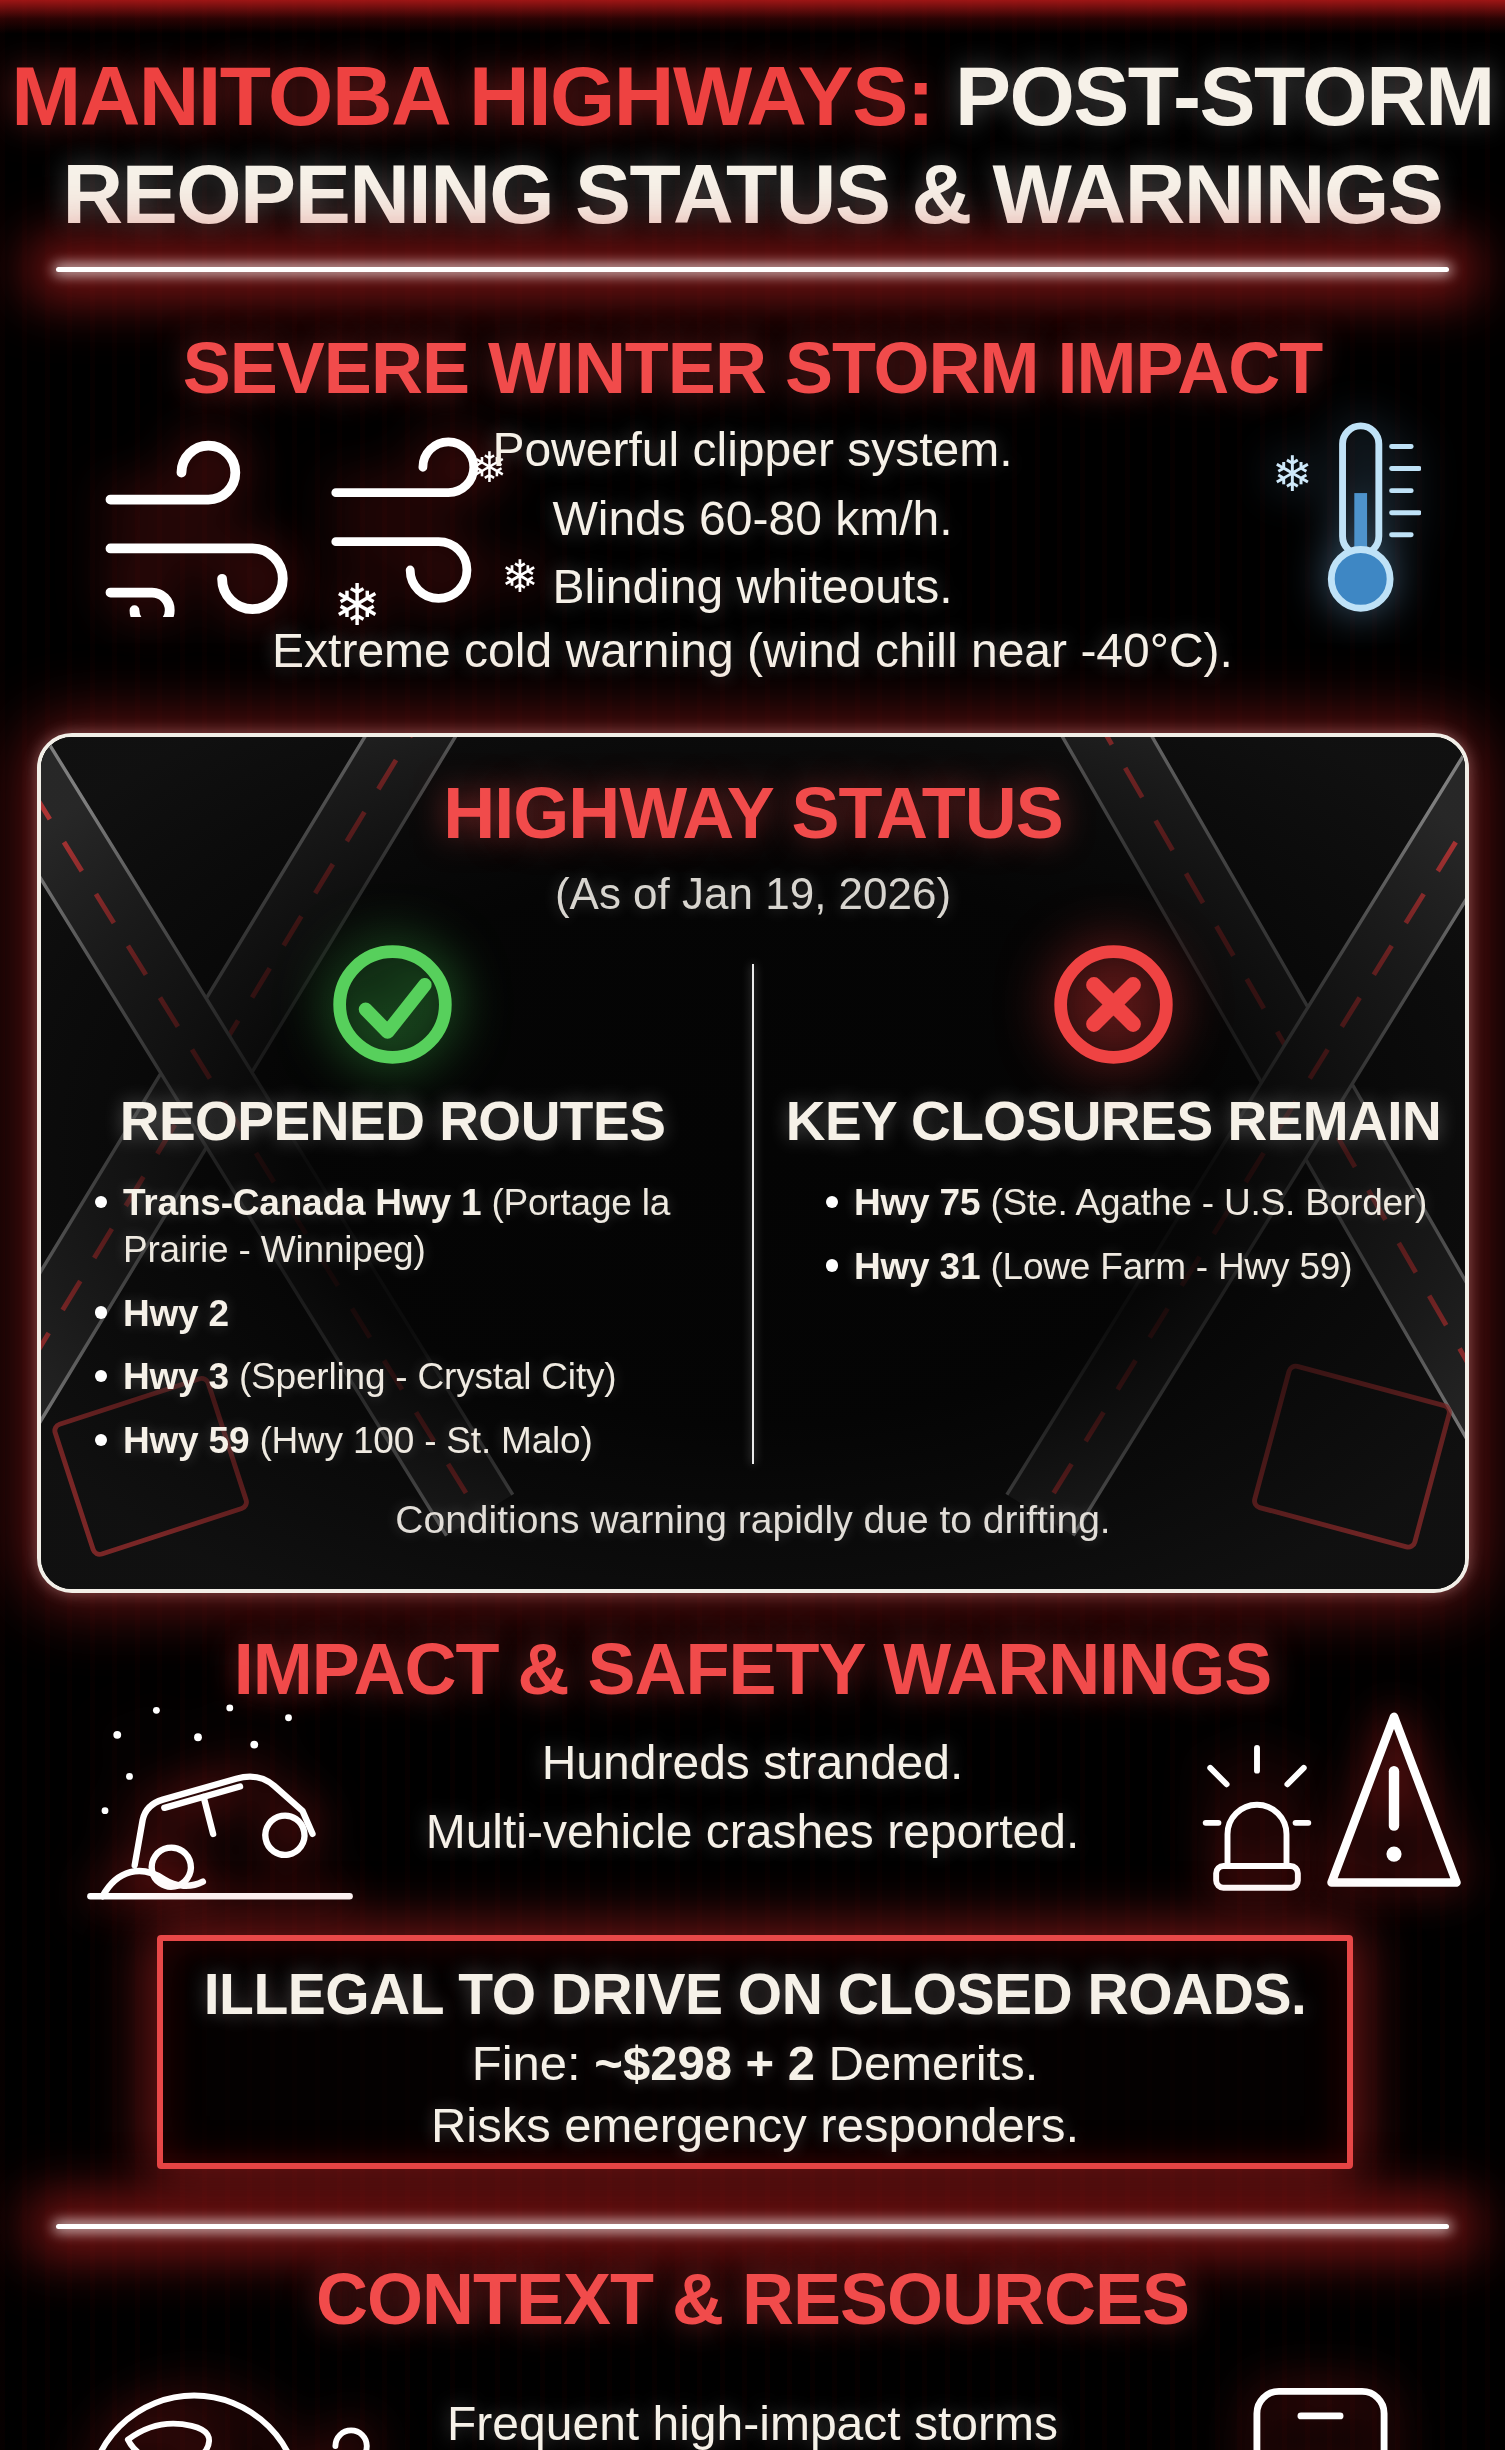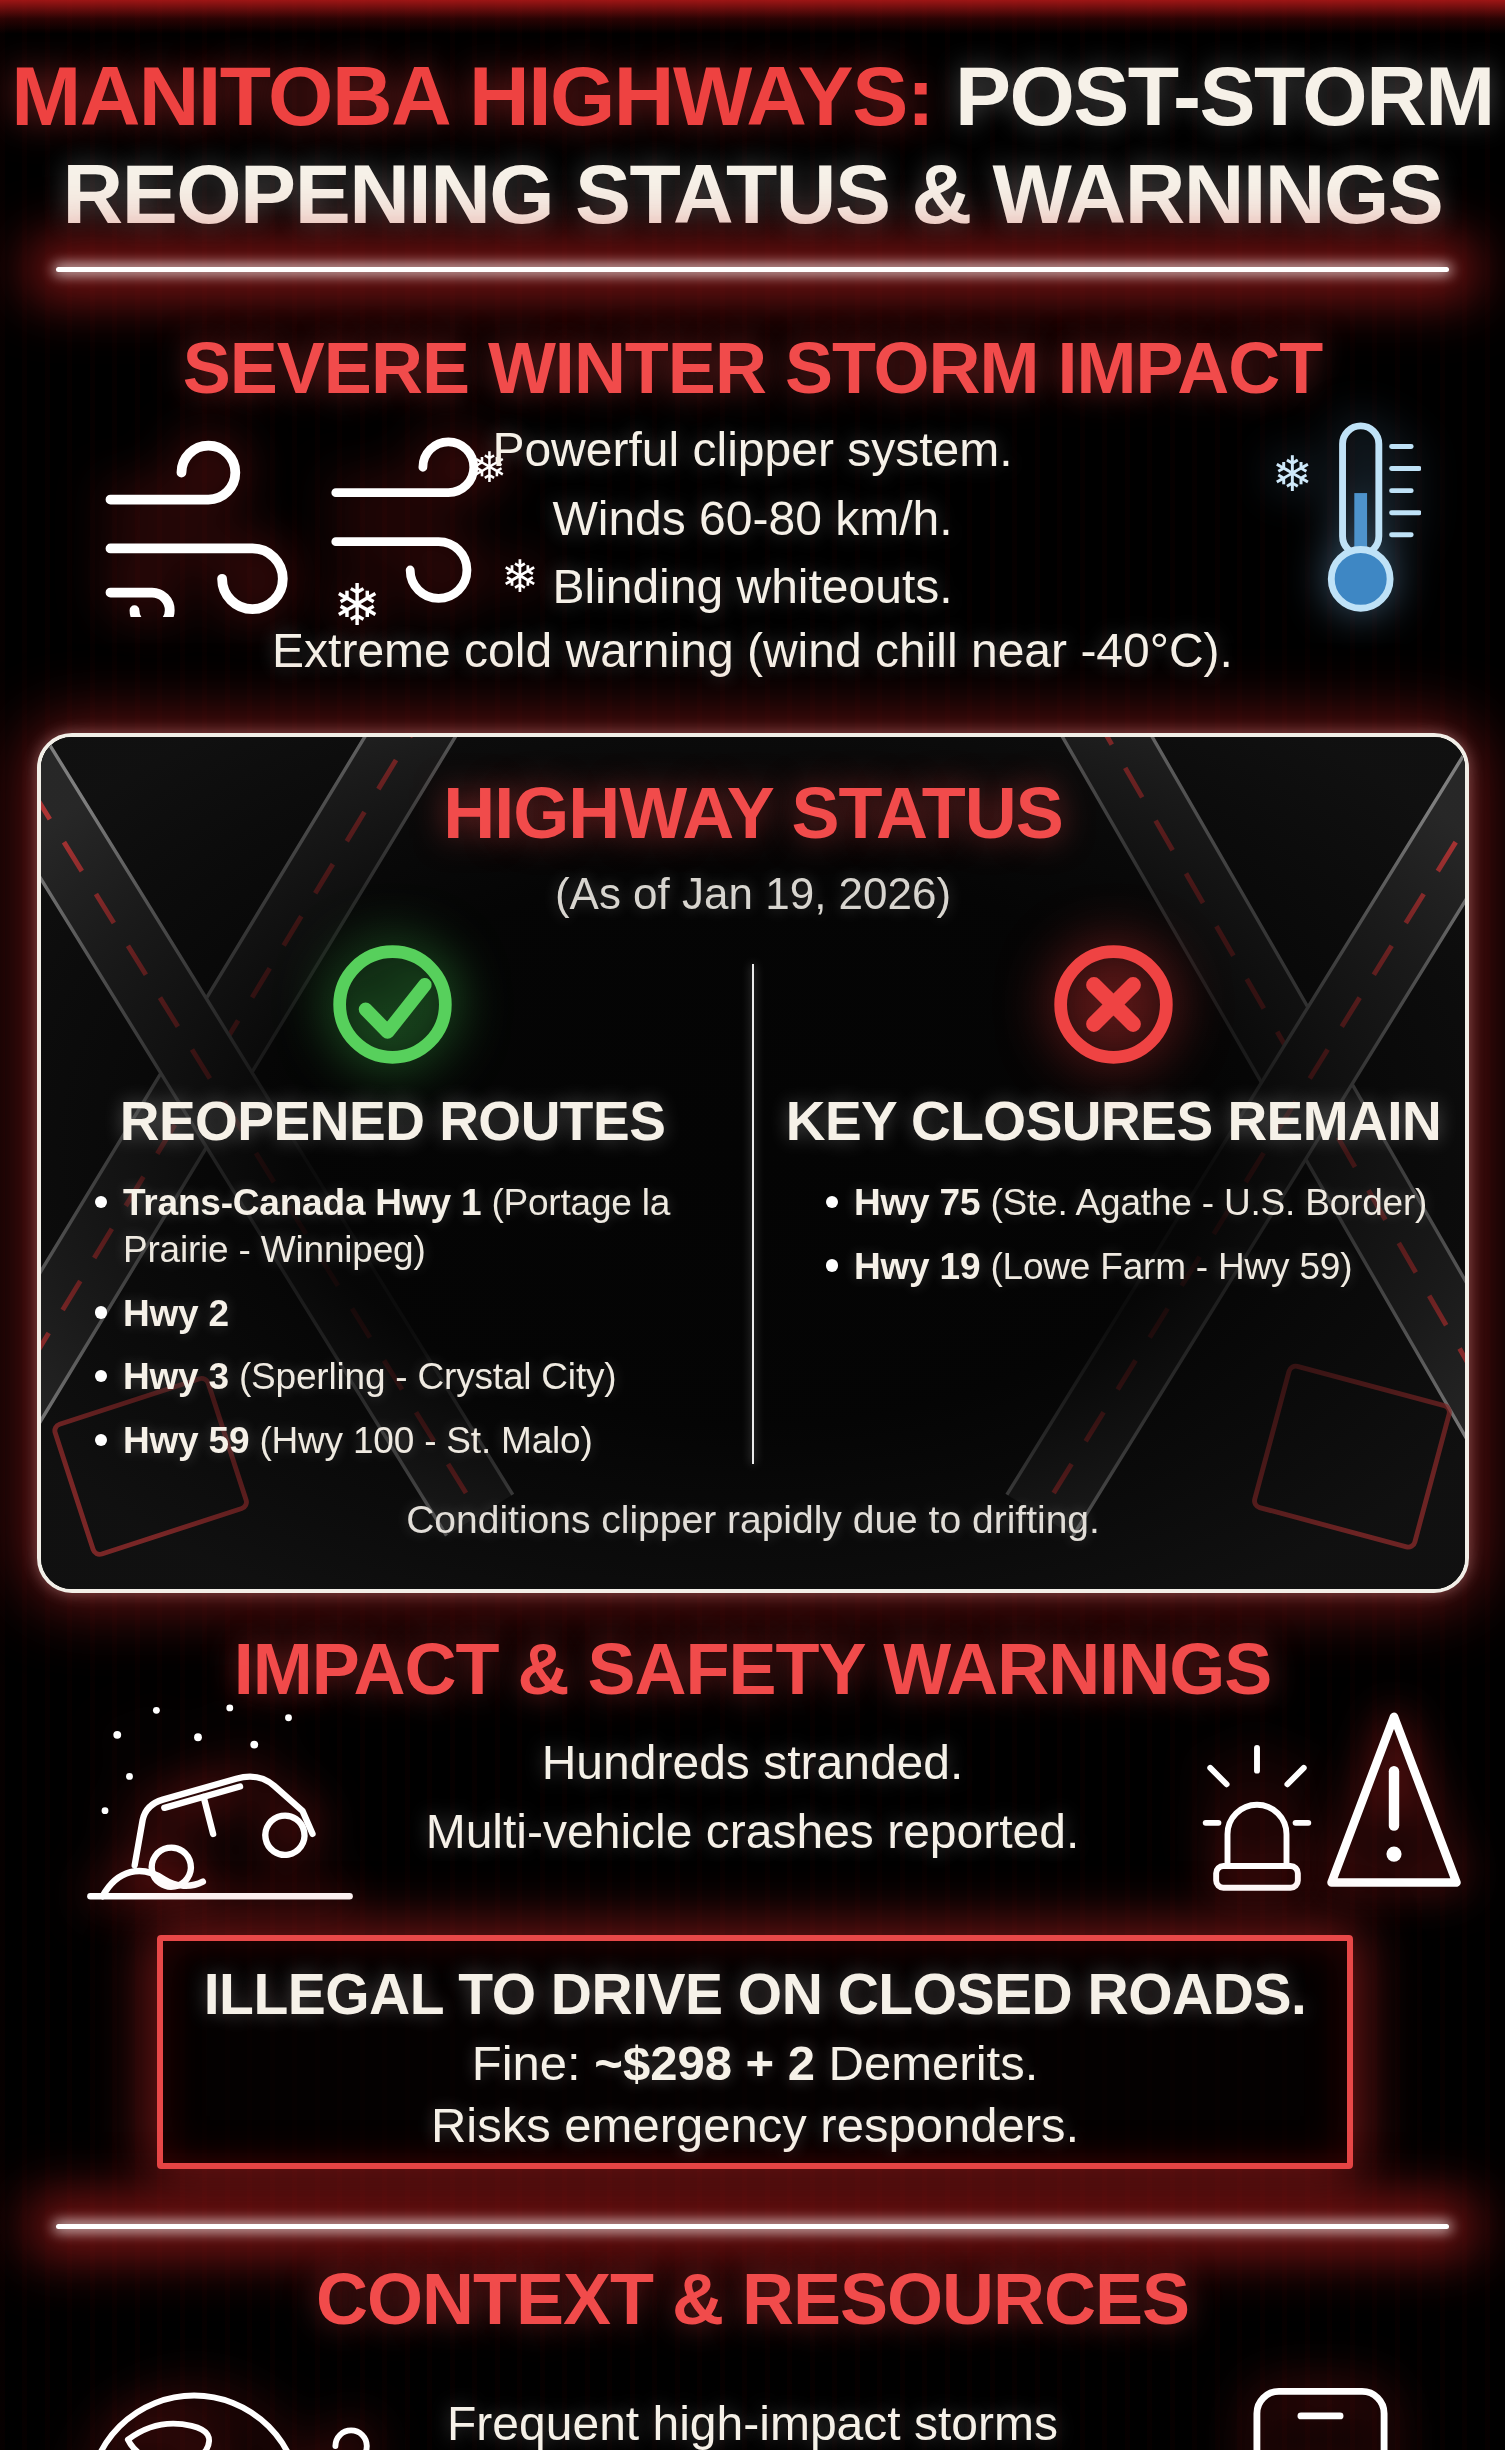--- a/index.html
+++ b/index.html
@@ -224,27 +224,27 @@
             </svg>
           </div>
           <h3 class="col-title">KEY CLOSURES REMAIN</h3>
           <ul class="route-list closures">
             <li class="route-item">
               <span class="dot"></span>
               <span class="item-text"><b>Hwy 75</b><span class="n"> (Ste. Agathe - U.S. Border)</span></span>
             </li>
             <li class="route-item">
               <span class="dot"></span>
-              <span class="item-text"><b>Hwy 19</b><span class="n"> (Lowe Farm - Hwy 59)</span></span>
+              <span class="item-text"><b>Hwy 31</b><span class="n"> (Lowe Farm - Hwy 59)</span></span>
             </li>
           </ul>
         </div>
       </div>
 
-      <div class="hs-note">Conditions clipper rapidly due to drifting.</div>
+      <div class="hs-note">Conditions warning rapidly due to drifting.</div>
     </div>
   </section>
 
   <h2 class="sec-heading impact-heading">IMPACT &amp; SAFETY WARNINGS</h2>
 
   <div class="icon i-car">
     <svg viewBox="0 0 560 470">
       <g class="stroke-w" stroke-width="13">
         <path d="M15 440 h530"></path>
         <path d="M40 440 c30 -55 80 -65 125 -35 c25 16 55 18 80 5"></path>

